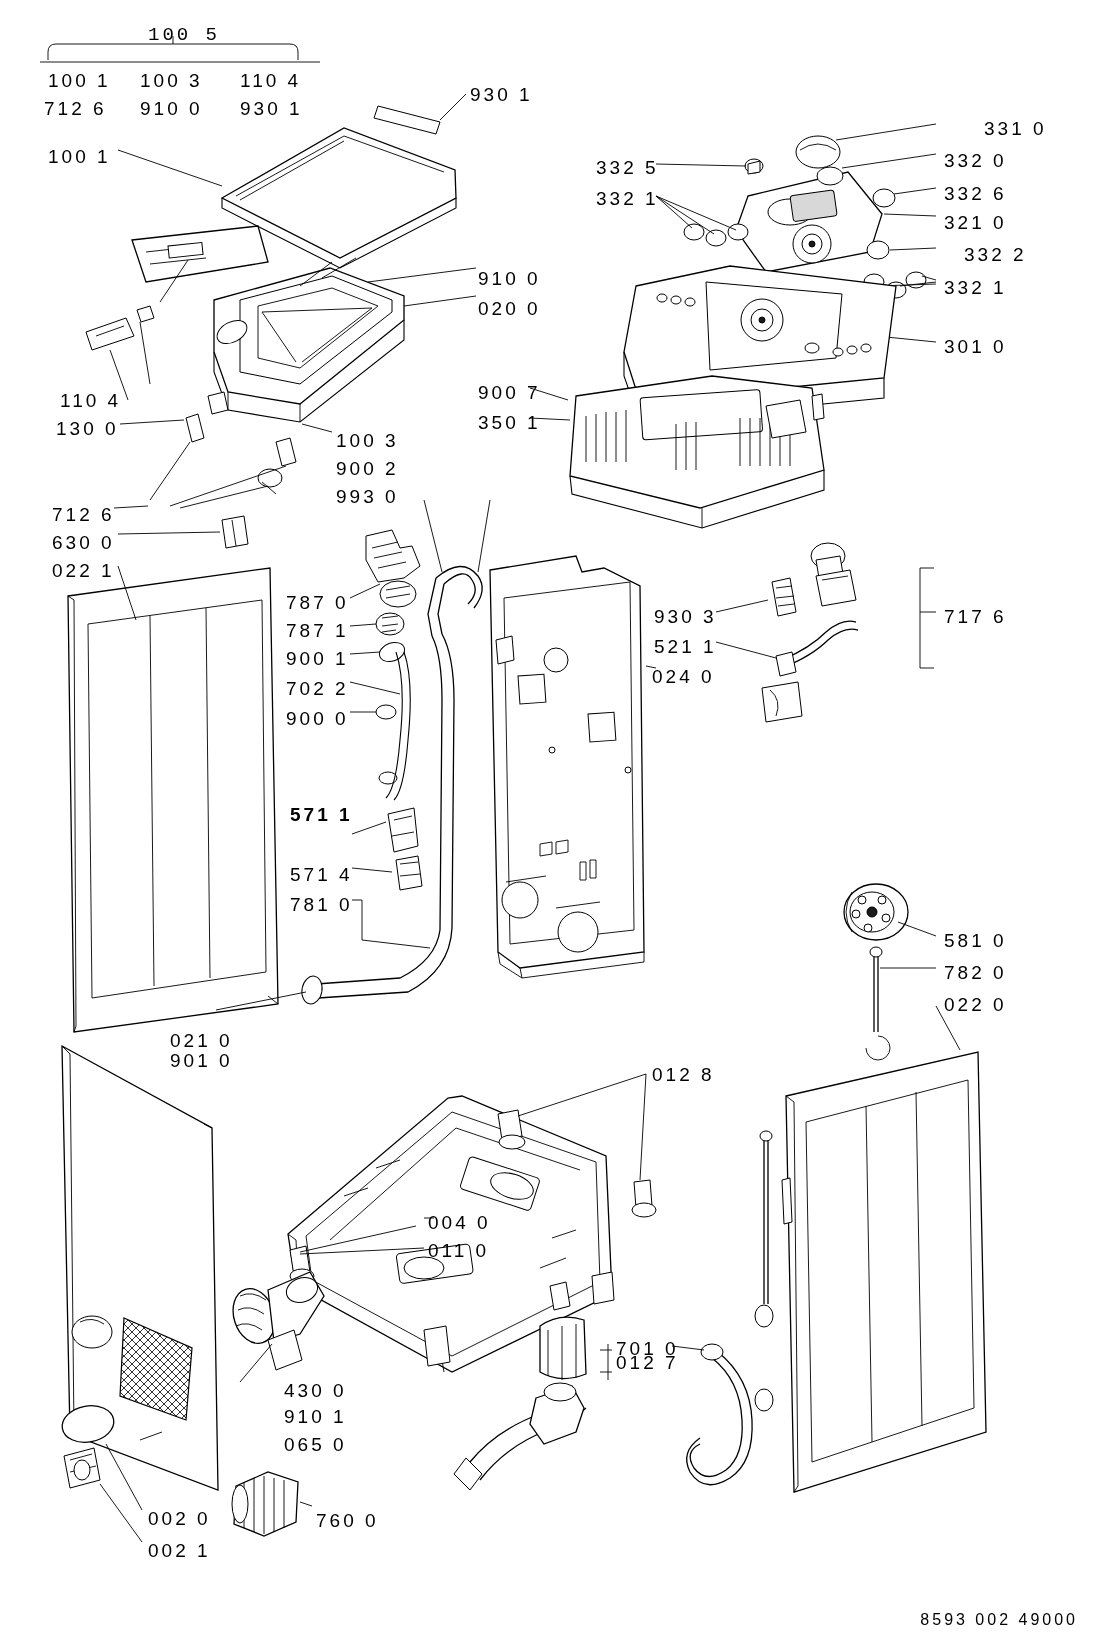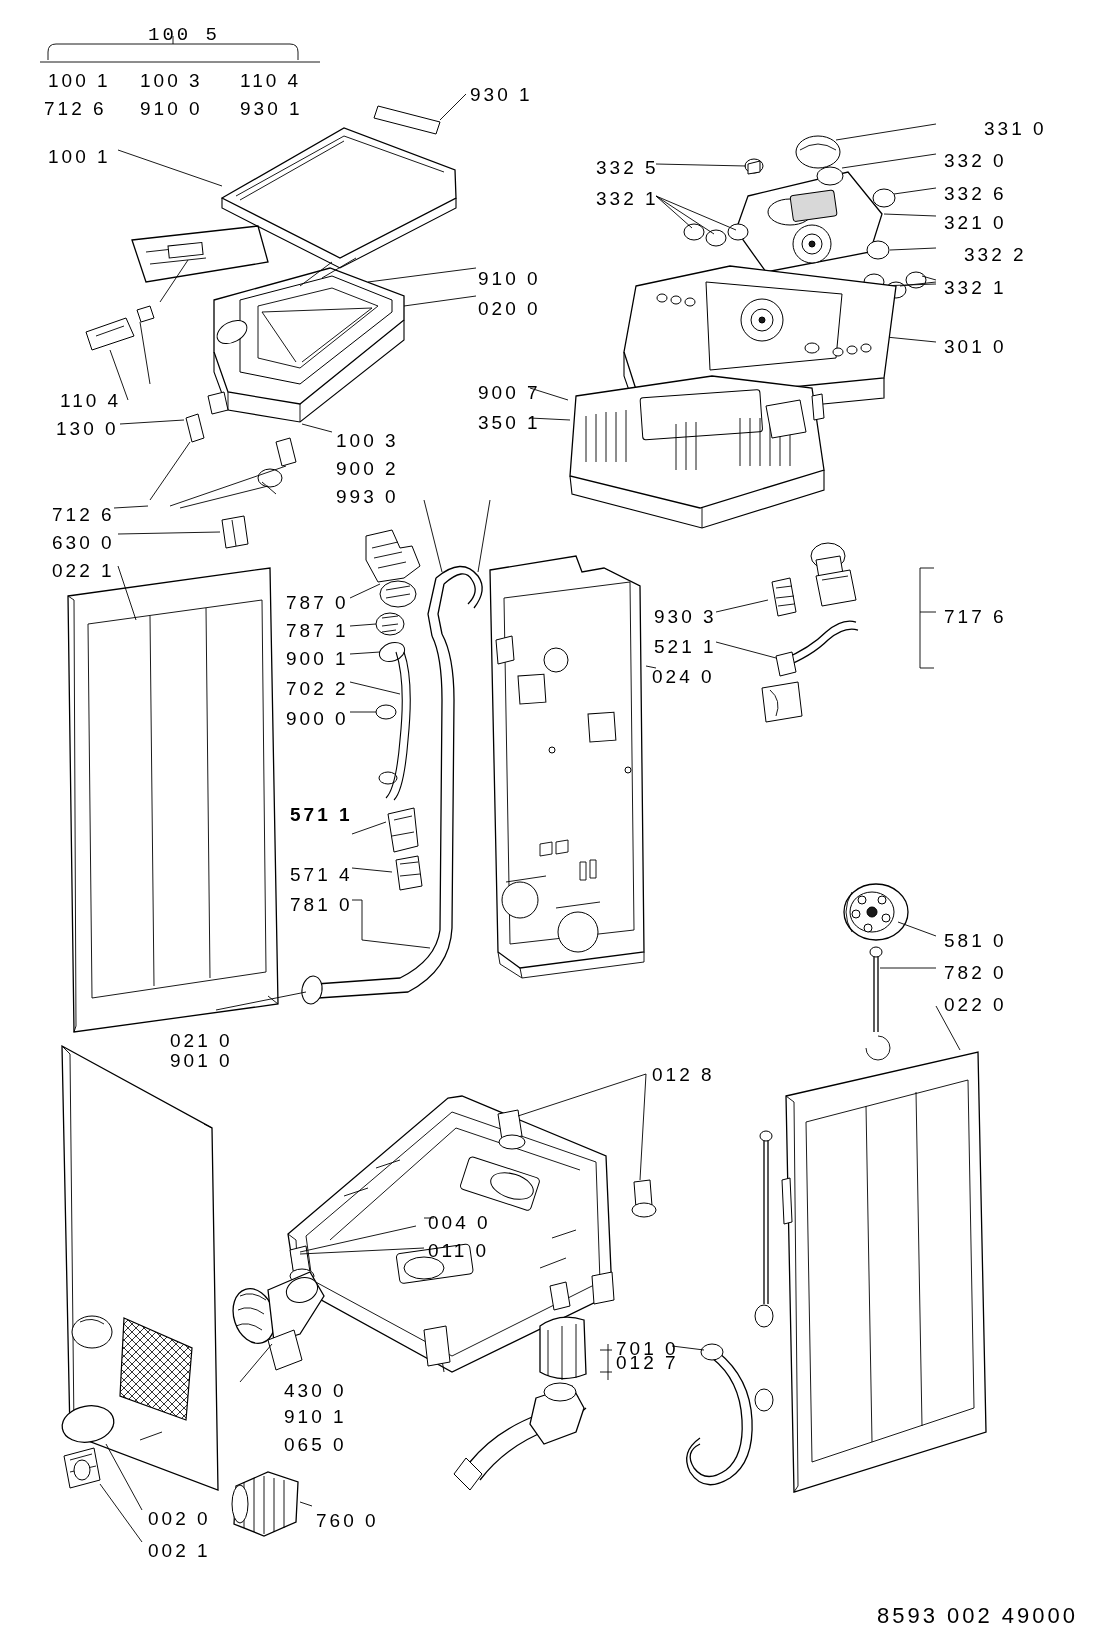--- a/index.html
+++ b/index.html
@@ -23,21 +23,21 @@
     font-size: 19px;
     letter-spacing: 3px;
     color: #000000;
     white-space: nowrap;
     font-weight: 400;
   }
   .footer {
     position: absolute;
     right: 22px;
     bottom: 18px;
-    font-size: 22px;
+    font-size: 16px;
     letter-spacing: 3px;
     color: #000;
     white-space: nowrap;
   }
   svg.art {
     position: absolute;
     left: 0;
     top: 0;
     width: 1100px;
     height: 1647px;

